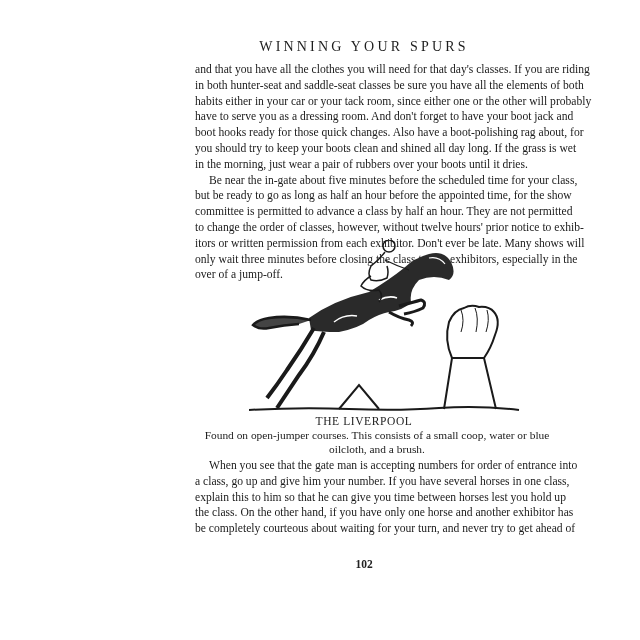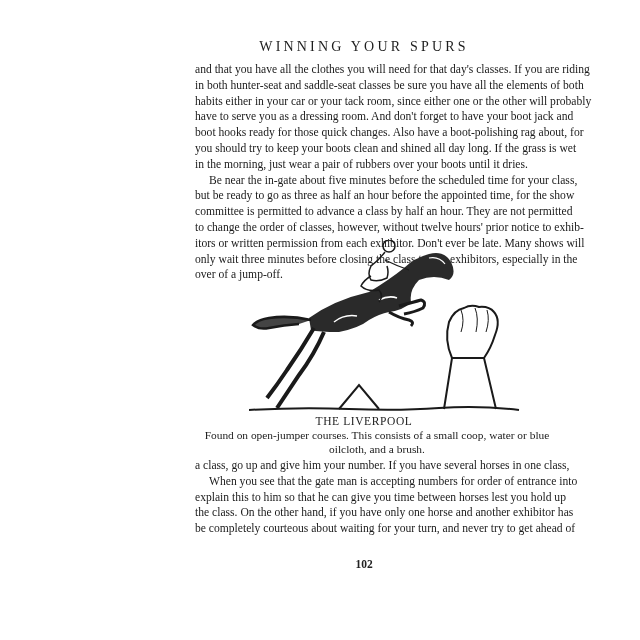--- a/index.html
+++ b/index.html
@@ -103,21 +103,21 @@
 
   <div class="text-block block-top">
     <span class="line">and that you have all the clothes you will need for that day's classes.  If you are riding</span>
     <span class="line">in both hunter-seat and saddle-seat classes be sure you have all the elements of both</span>
     <span class="line">habits either in your car or your tack room, since either one or the other will probably</span>
     <span class="line">have to serve you as a dressing room.  And don't forget to have your boot jack and</span>
     <span class="line">boot hooks ready for those quick changes.  Also have a boot-polishing rag about, for</span>
     <span class="line">you should try to keep your boots clean and shined all day long.  If the grass is wet</span>
     <span class="line last">in the morning, just wear a pair of rubbers over your boots until it dries.</span>
     <span class="line indent">Be near the in-gate about five minutes before the scheduled time for your class,</span>
-    <span class="line">but be ready to go as three as half an hour before the appointed time, for the show</span>
+    <span class="line">but be ready to go as long as half an hour before the appointed time, for the show</span>
     <span class="line">committee is permitted to advance a class by half an hour.  They are not permitted</span>
     <span class="line">to change the order of classes, however, without twelve hours' prior notice to exhib-</span>
     <span class="line">itors or written permission from each exhibitor.  Don't ever be late.  Many shows will</span>
     <span class="line">only wait three minutes before closing the class to late exhibitors, especially in the</span>
     <span class="line last">over of a jump-off.</span>
   </div>
 
   <div class="illustration">
     <svg width="285" height="175" viewBox="0 0 285 175" xmlns="http://www.w3.org/2000/svg">
 
@@ -150,22 +150,22 @@
       <path d="M146 12 Q140 20 132 26 Q128 34 132 40 Q140 42 148 38 Q150 32 148 26" stroke="#1a1a1a" stroke-width="1.5" fill="none"></path>
       <path d="M132 36 Q125 40 122 46 Q128 52 140 50 Q145 56 140 62" stroke="#1a1a1a" stroke-width="1.5" fill="none"></path>
       <path d="M146 20 Q158 26 170 30" stroke="#1a1a1a" stroke-width="1.2" fill="none"></path>
     </svg>
   </div>
 
   <div class="caption-title">THE LIVERPOOL</div>
   <div class="caption-body">Found on open-jumper courses.  This consists of a small coop, water or blue oilcloth, and a brush.</div>
 
   <div class="text-block block-bottom">
+    <span class="line indent">When you see that the gate man is accepting numbers for order of entrance into</span>
     <span class="line">a class, go up and give him your number.  If you have several horses in one class,</span>
-    <span class="line indent">When you see that the gate man is accepting numbers for order of entrance into</span>
     <span class="line">explain this to him so that he can give you time between horses lest you hold up</span>
     <span class="line">the class.  On the other hand, if you have only one horse and another exhibitor has</span>
     <span class="line">be completely courteous about waiting for your turn, and never try to get ahead of</span>
   </div>
 
   <div class="page-number">102</div>
 
 </div>
 
 </body></html>

